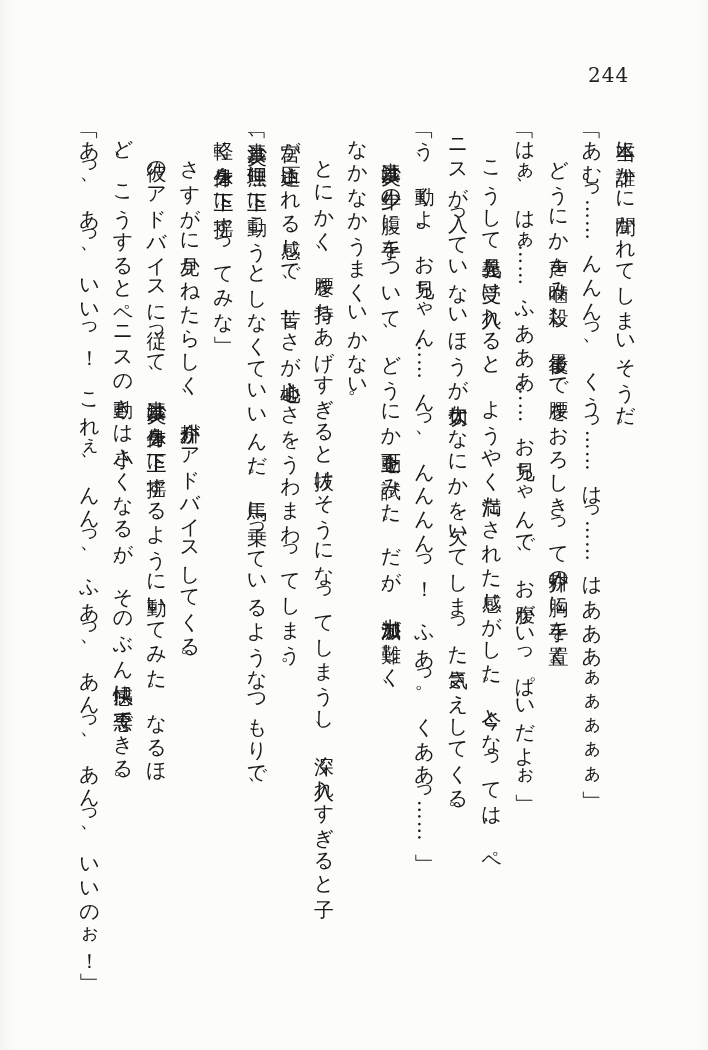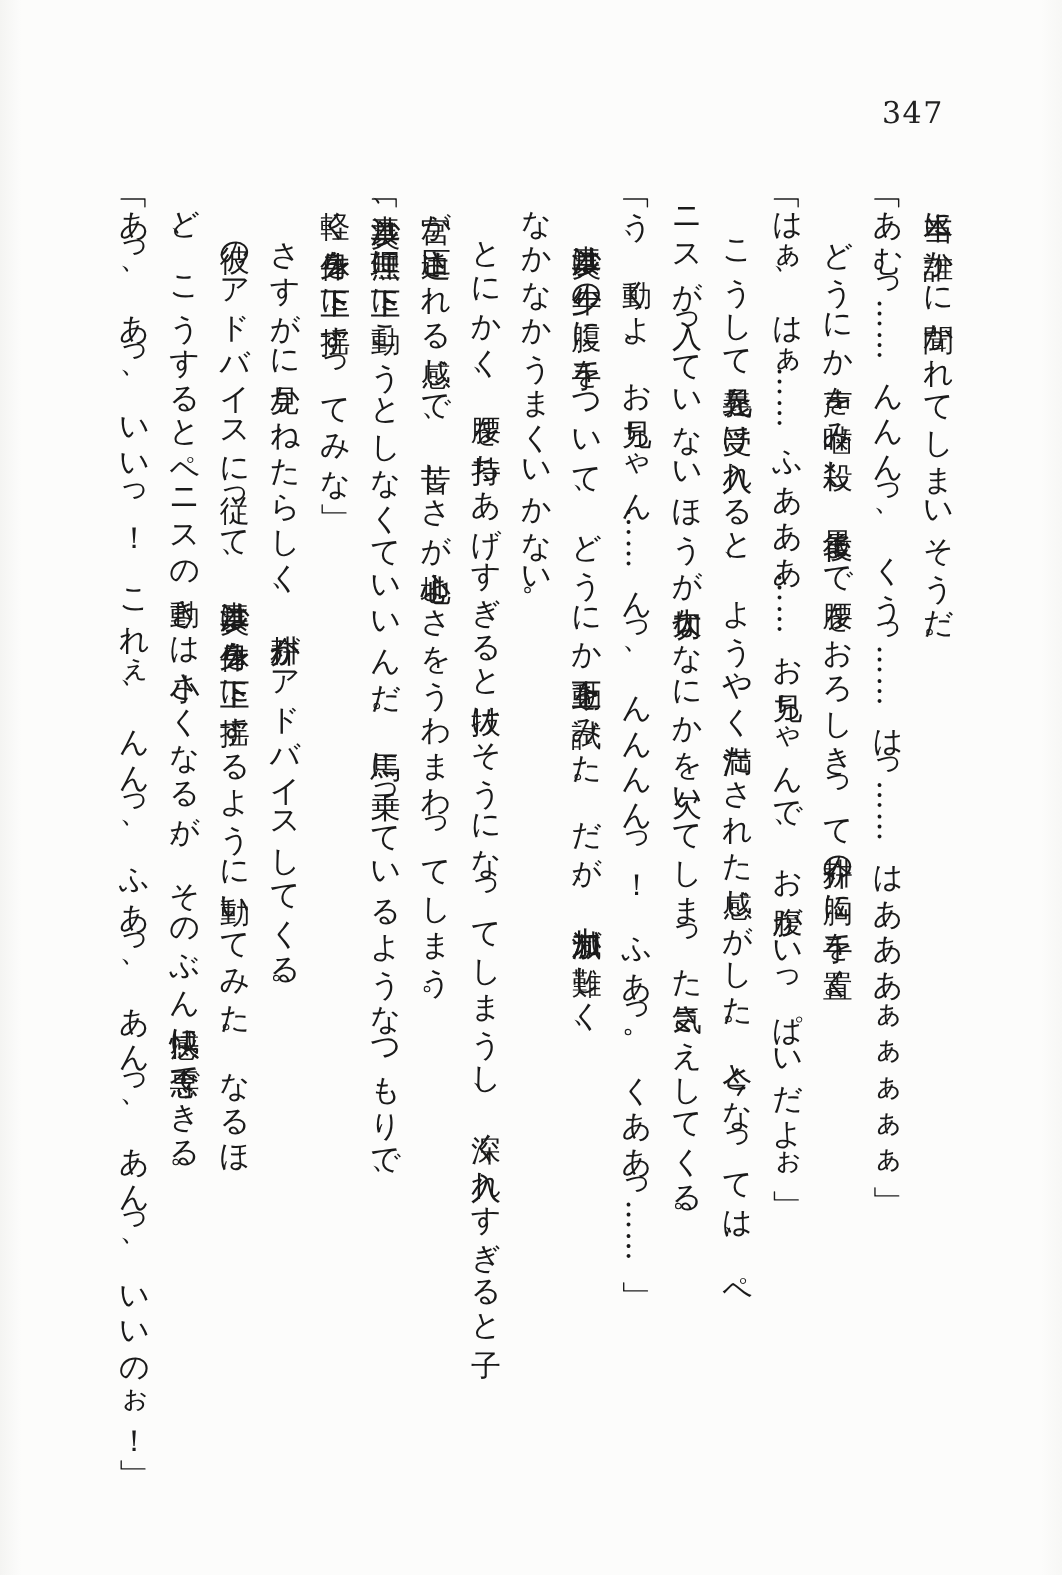--- a/index.html
+++ b/index.html
@@ -45,21 +45,21 @@
     padding: 0;
   }
   .text-line.indent {
     text-indent: 21px;
   }
 </style>
 </head>
 <body>
 
 <div class="book-page">
-  <div class="page-number">347</div>
+  <div class="page-number">244</div>
   <div class="text-block">
       <div class="text-line">本当に誰かに聞かれてしまいそうだ。</div>
       <div class="text-line">「あむっ……んんんっ、くうっ……はっ……はあああぁぁぁぁぁ」</div>
       <div class="text-line indent">どうにか声を噛み殺し、最後まで腰をおろしきって耕介の胸に手を置く。</div>
       <div class="text-line">「はぁ、はぁ……ふあああ……お兄ちゃんで、お腹がいっぱいだよぉ」</div>
       <div class="text-line indent">こうして義兄を受け入れると、ようやく満たされた感じがした。今となっては、ペ</div>
       <div class="text-line">ニスが入っていないほうが大切ななにかを欠いてしまった気さえしてくる。</div>
       <div class="text-line">「う、動くよ、お兄ちゃん……んっ、んんんんっ！　ふあっ。くああっ……」</div>
       <div class="text-line indent">真沙美は少年の腹に手をついて、どうにか上下動を試みた。だが、力加減が難しく、</div>
       <div class="text-line">なかなかうまくいかない。</div>

